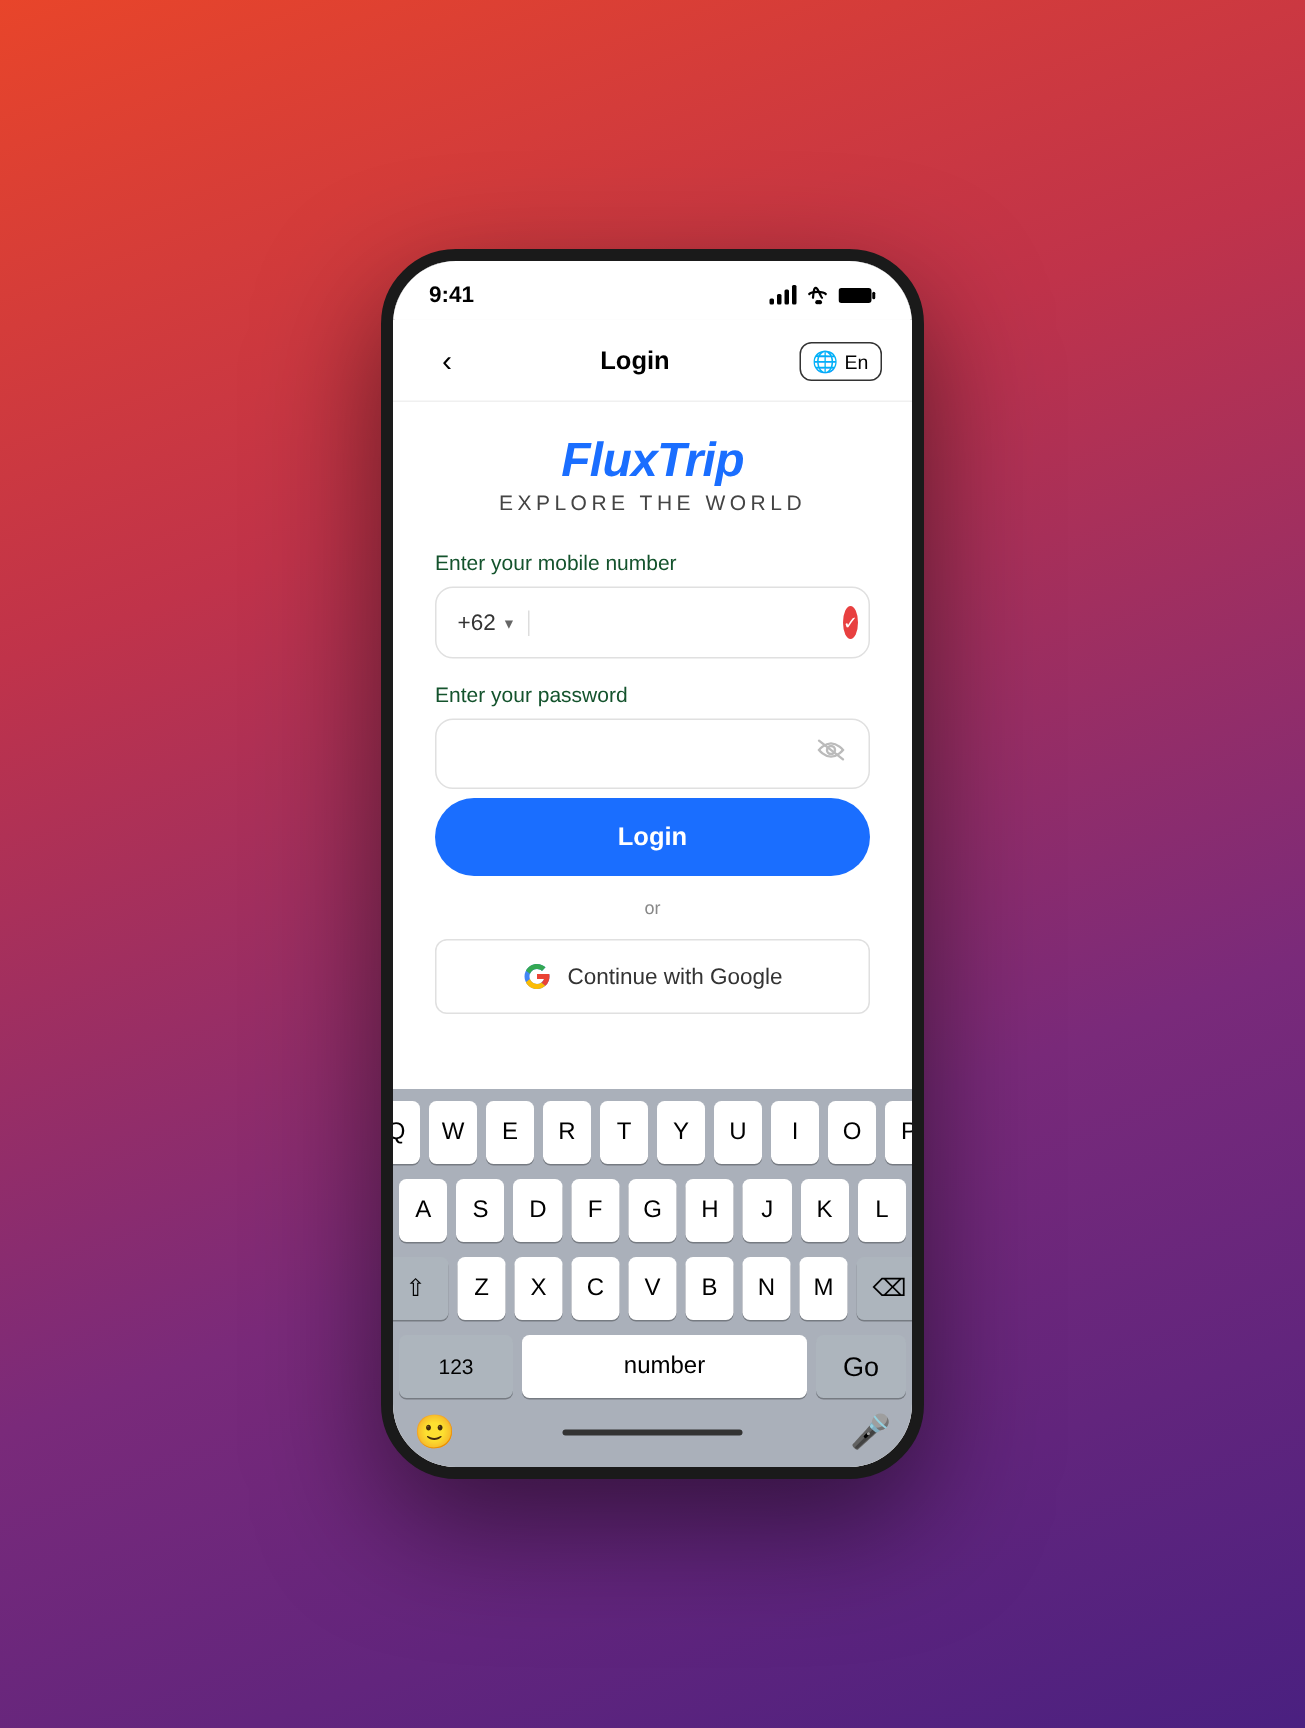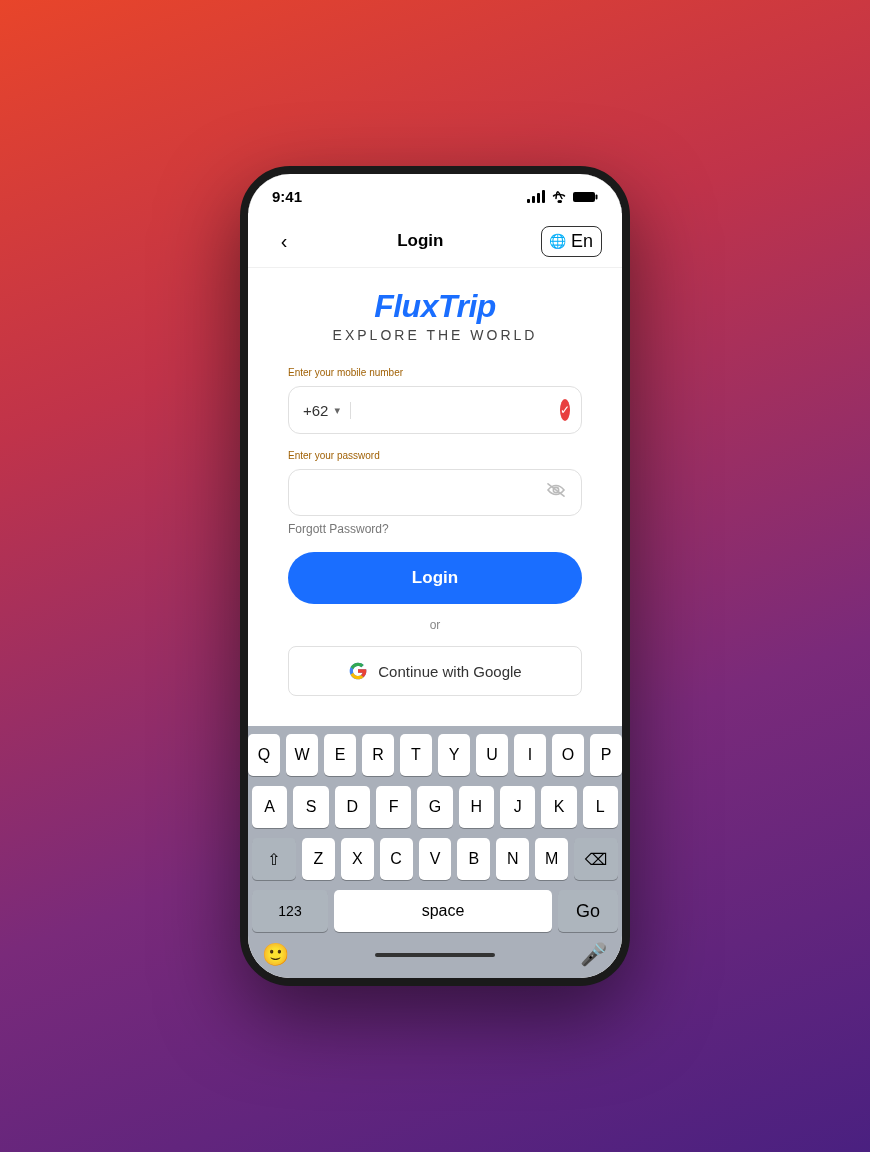--- a/index.html
+++ b/index.html
@@ -6,21 +6,21 @@
     body {
       width: 870px;
       height: 1152px;
       background: linear-gradient(160deg, #e8452a 0%, #c0334a 30%, #7a2a7a 65%, #4a2080 100%);
       display: flex;
       align-items: center;
       justify-content: center;
       font-family: -apple-system, BlinkMacSystemFont, 'Segoe UI', sans-serif;
     }
     .phone-frame {
-      width: 390px;
+      width: 362px;
       height: 820px;
       background: #f2f2f7;
       border-radius: 50px;
       border: 8px solid #1a1a1a;
       overflow: hidden;
       position: relative;
       box-shadow: 0 30px 80px rgba(0,0,0,0.5), inset 0 0 0 1px #333;
       display: flex;
       flex-direction: column;
     }
@@ -95,50 +95,50 @@
       padding: 4px 8px;
       display: flex;
       align-items: center;
       gap: 4px;
       cursor: pointer;
     }
     .lang-icon {
       font-size: 14px;
     }
     .lang-text {
-      font-size: 18px;
+      font-size: 13px;
       font-weight: 500;
       color: #000;
     }
     
     .login-area {
       flex: 1;
-      padding: 20px 40px;
+      padding: 20px 28px;
       overflow-y: auto;
     }
     .logo-section {
       text-align: center;
       margin-bottom: 24px;
     }
     .logo-text {
       font-size: 32px;
       font-weight: 800;
       color: #1a6eff;
       font-style: italic;
       letter-spacing: -0.5px;
     }
     .logo-subtitle {
       font-size: 14px;
       letter-spacing: 3px;
       color: #444;
       margin-top: 2px;
     }
     .field-label {
-      font-size: 10px;
-      color: #a16207;
+      font-size: 14px;
+      color: #14532d;
       margin-bottom: 8px;
     }
     .phone-input-row {
       display: flex;
       align-items: center;
       border: 1.5px solid #e0e0e0;
       border-radius: 12px;
       background: #fff;
       padding: 12px 14px;
       margin-bottom: 16px;
@@ -386,21 +386,20 @@
         <span class="eye-icon">
           <svg width="22" height="16" viewBox="0 0 24 18" fill="none">
             <path d="M12 4C7 4 3 9 3 9s4 5 9 5 9-5 9-5-4-5-9-5z" stroke="#bbb" stroke-width="1.8" fill="none"></path>
             <circle cx="12" cy="9" r="3" stroke="#bbb" stroke-width="1.8" fill="none"></circle>
             <line x1="3" y1="2" x2="21" y2="16" stroke="#bbb" stroke-width="1.8" stroke-linecap="round"></line>
           </svg>
         </span>
       </div>
 
       
-      <div class="forgot-pw">Forgott Password?</div>
 
       
       <button class="login-btn">Login</button>
 
       
       <div class="or-divider">or</div>
 
       
       <div class="google-btn">
         <svg width="20" height="20" viewBox="0 0 48 48">
@@ -447,21 +446,21 @@
         <div class="key">C</div>
         <div class="key">V</div>
         <div class="key">B</div>
         <div class="key">N</div>
         <div class="key">M</div>
         <div class="key key-dark key-wide">⌫</div>
       </div>
 
       <div class="key-row">
         <div class="key key-dark key-num">123</div>
-        <div class="key key-space">space</div>
+        <div class="key key-space">number</div>
         <div class="key key-dark key-go">Go</div>
       </div>
 
       <div class="bottom-row">
         <button class="emoji-key">🙂</button>
         <div class="home-bar"></div>
         <button class="mic-key">🎤</button>
       </div>
     </div>
   </div>

